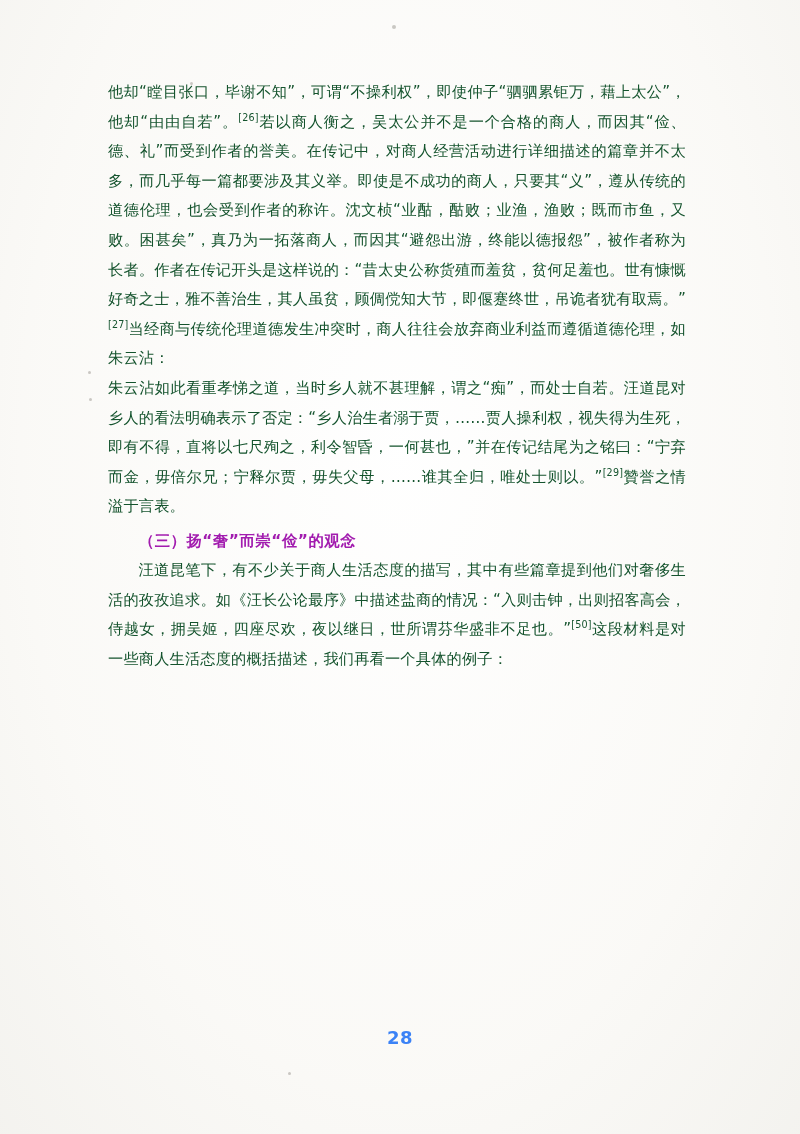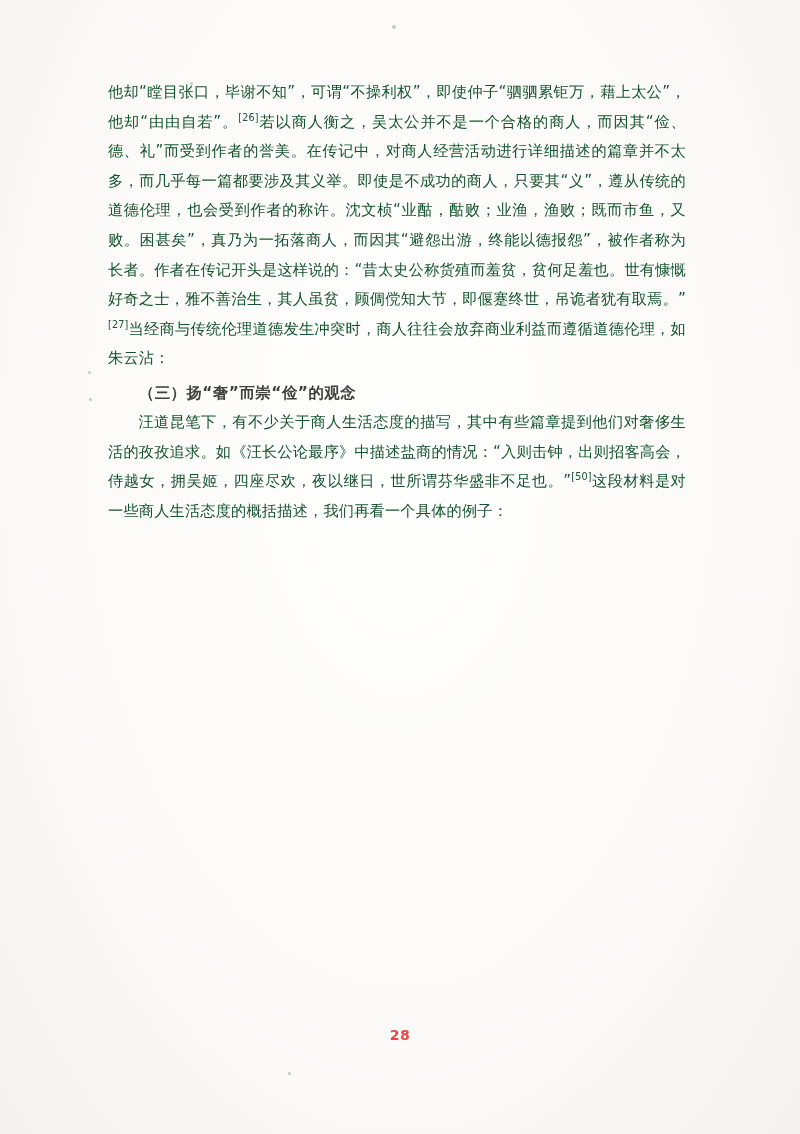--- a/index.html
+++ b/index.html
@@ -54,38 +54,38 @@
     width: 548px;
     text-indent: 2em;
     letter-spacing: 0.3px;
   }
   h2.section-heading {
     margin: 4px 0 0 0;
     font-size: 15.4px;
     line-height: 30px;
     font-weight: bold;
     text-indent: 2em;
-    color: #404040;
+    color: #a21caf;
     letter-spacing: 0.5px;
   }
   sup.ref {
     font-size: 9.6px;
     vertical-align: super;
     line-height: 0;
   }
   .page-number {
     position: absolute;
     left: 0;
     right: 0;
     top: 1027px;
     text-align: center;
     font-family: "DejaVu Sans", "Liberation Sans", sans-serif;
-    font-size: 14px;
+    font-size: 18px;
     font-weight: bold;
-    color: #ef4444;
+    color: #3b82f6;
     letter-spacing: 0.5px;
   }
   .speck {
     position: absolute;
     background: #b8b6b0;
     border-radius: 50%;
     opacity: 0.75;
     pointer-events: none;
   }
 </style>
@@ -101,20 +101,23 @@
   <div class="speck" style="left:89px;top:398px;width:3px;height:3px;"></div>
   <div class="speck" style="left:288px;top:1072px;width:3px;height:3px;"></div>
 
   <div class="content">
 
     <p class="body-par">
       <span>他却“瞠目张口，毕谢不知”，可谓“不操利权”，即使仲子“驷驷累钜万，藉上太公”，他却“由由自若”。</span><sup class="ref">[26]</sup><span>若以商人衡之，吴太公并不是一个合格的商人，而因其“俭、德、礼”而受到作者的誉美。在传记中，对商人经营活动进行详细描述的篇章并不太多，而几乎每一篇都要涉及其义举。即使是不成功的商人，只要其“义”，遵从传统的道德伦理，也会受到作者的称许。沈文桢“业酤，酤败；业渔，渔败；既而市鱼，又败。困甚矣”，真乃为一拓落商人，而因其“避怨出游，终能以德报怨”，被作者称为长者。作者在传记开头是这样说的：“昔太史公称货殖而羞贫，贫何足羞也。世有慷慨好奇之士，雅不善治生，其人虽贫，顾倜傥知大节，即偃蹇终世，吊诡者犹有取焉。”</span><sup class="ref">[27]</sup><span>当经商与传统伦理道德发生冲突时，商人往往会放弃商业利益而遵循道德伦理，如朱云沾：</span>
     </p>
 
 
+    <p class="body-par">
+      <span>朱云沾如此看重孝悌之道，当时乡人就不甚理解，谓之“痴”，而处士自若。汪道昆对乡人的看法明确表示了否定：“乡人治生者溺于贾，……贾人操利权，视失得为生死，即有不得，直将以七尺殉之，利令智昏，一何甚也，”并在传记结尾为之铭曰：“宁弃而金，毋倍尔兄；宁释尔贾，毋失父母，……谁其全归，唯处士则以。”</span><sup class="ref">[29]</sup><span>贊誉之情溢于言表。</span>
+    </p>
 
     <h2 class="section-heading">（三）扬“奢”而崇“俭”的观念</h2>
 
     <p class="indent-2">
       <span>汪道昆笔下，有不少关于商人生活态度的描写，其中有些篇章提到他们对奢侈生活的孜孜追求。如《汪长公论最序》中描述盐商的情况：“入则击钟，出则招客高会，侍越女，拥吴姬，四座尽欢，夜以继日，世所谓芬华盛非不足也。”</span><sup class="ref">[50]</sup><span>这段材料是对一些商人生活态度的概括描述，我们再看一个具体的例子：</span>
     </p>
 
 
   </div>
 

